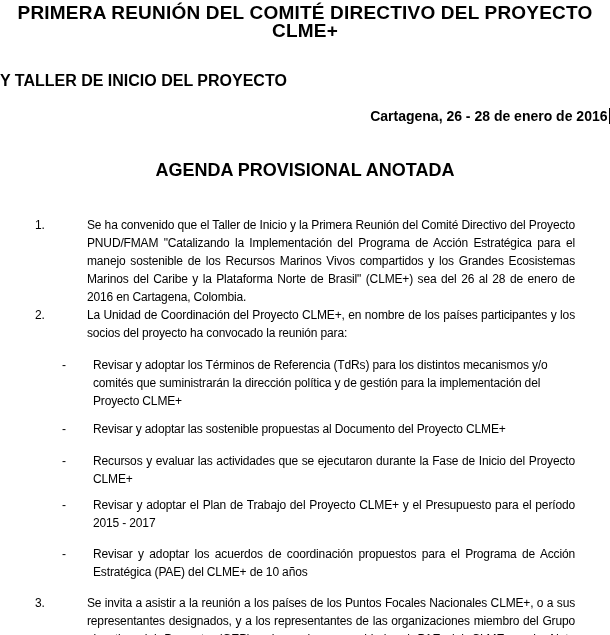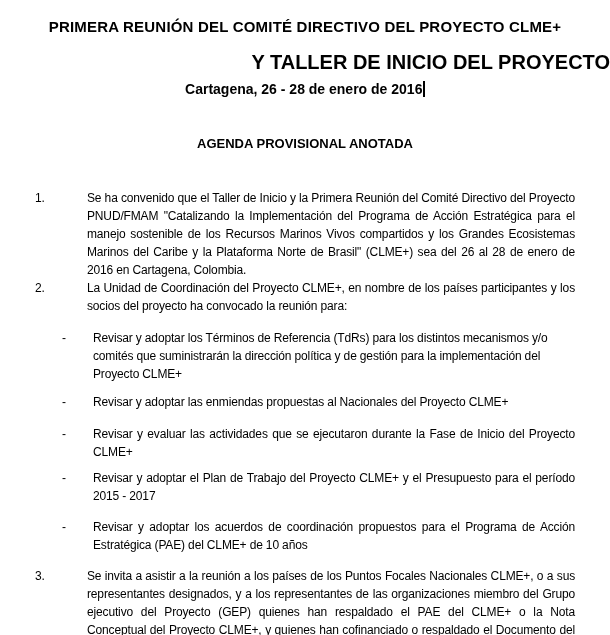--- a/index.html
+++ b/index.html
@@ -15,54 +15,54 @@
     color: #000000;
   }
   .page {
     position: relative;
     width: 610px;
     height: 635px;
     background: #ffffff;
     overflow: hidden;
   }
   .title1 {
-    padding-top: 18px;
+    padding-top: 4px;
     text-align: center;
     font-weight: bold;
-    font-size: 15px;
+    font-size: 19px;
     letter-spacing: 0.2px;
     line-height: 18px;
   }
   .title2 {
-    margin-top: 17px;
-    text-align: right;
+    margin-top: 32px;
+    text-align: left;
     font-weight: bold;
-    font-size: 20px;
+    font-size: 16px;
     line-height: 18px;
   }
   .dateline {
-    margin-top: 9px;
-    text-align: center;
+    margin-top: 17px;
+    text-align: right;
     font-weight: bold;
     font-size: 14px;
     line-height: 18px;
   }
   .cursor {
     display: inline-block;
     width: 1.5px;
     height: 16px;
     background: #000000;
     margin-left: 1px;
     vertical-align: -3px;
   }
   .agenda {
     margin-top: 38px;
     text-align: center;
     font-weight: bold;
-    font-size: 13px;
+    font-size: 18px;
     line-height: 15px;
   }
   .content {
     margin: 38px 35px 0 35px;
     font-size: 12px;
     line-height: 18px;
     letter-spacing: -0.15px;
   }
   .item {
     display: flex;
@@ -129,26 +129,26 @@
 
     <div class="bullets">
 
       <div class="bullet">
         <span class="dash">-</span>
         <span class="txt"><span class="bold">Revisar y adoptar</span><span> los Términos de Referencia (TdRs) para los distintos mecanismos y/o comités que suministrarán la dirección política y de gestión para la implementación del Proyecto CLME+</span></span>
       </div>
 
       <div class="bullet mt10">
         <span class="dash">-</span>
-        <span class="txt"><span class="bold">Revisar y adoptar</span><span> las enmiendas propuestas al Nacionales del Proyecto CLME+</span></span>
+        <span class="txt"><span class="bold">Revisar y adoptar</span><span> las sostenible propuestas al Documento del Proyecto CLME+</span></span>
       </div>
 
       <div class="bullet mt14">
         <span class="dash">-</span>
-        <span class="txt just"><span class="bold">Revisar y evaluar</span><span> las actividades que se ejecutaron durante la Fase de Inicio del Proyecto CLME+</span></span>
+        <span class="txt just"><span class="bold">Recursos y evaluar</span><span> las actividades que se ejecutaron durante la Fase de Inicio del Proyecto CLME+</span></span>
       </div>
 
       <div class="bullet mt8">
         <span class="dash">-</span>
         <span class="txt just"><span class="bold">Revisar y adoptar</span><span> el Plan de Trabajo del Proyecto CLME+ y el Presupuesto para el período 2015 - 2017</span></span>
       </div>
 
       <div class="bullet mt13">
         <span class="dash">-</span>
         <span class="txt just"><span class="bold">Revisar y adoptar</span><span> los acuerdos de coordinación propuestos para el Programa de Acción Estratégica (PAE) del CLME+ de 10 años</span></span>

